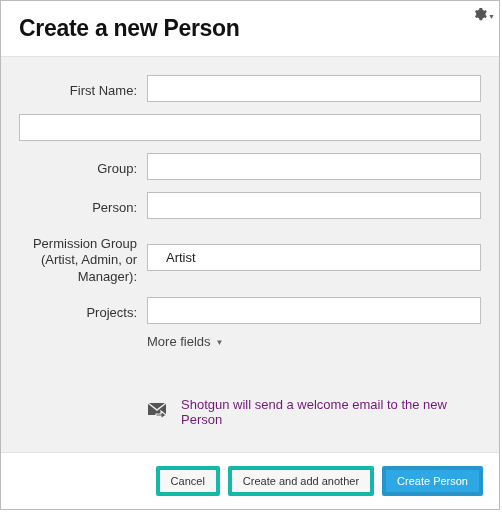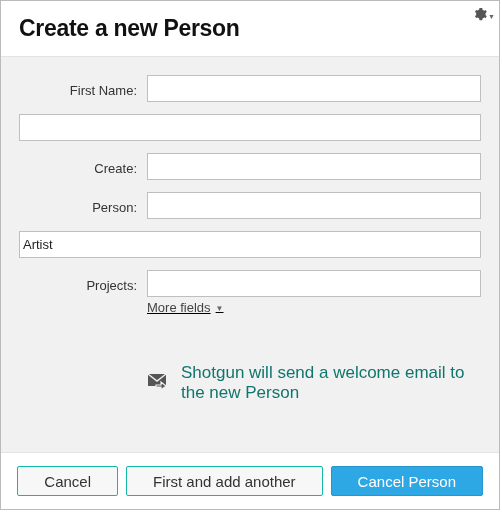--- a/index.html
+++ b/index.html
@@ -44,46 +44,45 @@
     background: #f1f1f1;
     border-top: 1px solid #e3e3e3;
     border-bottom: 1px solid #e3e3e3;
     padding: 18px 18px 12px 18px;
   }
   .row {
     display: flex;
     align-items: center;
     margin-bottom: 12px;
   }
-  .row.tight { margin-bottom: 3px; }
+  .row.tight { margin-bottom: 10px; }
   .lbl {
     width: 128px;
     text-align: right;
     padding-right: 10px;
     font-size: 13px;
     color: #333;
     line-height: 1.25;
     padding-top: 5px;
   }
   .fld {
     flex: 1;
   }
   .inp {
     width: 100%;
     height: 27px;
     border: 1px solid #bfbfbf;
     background: #fff;
     font-size: 13px;
-    padding: 0 3px;
+    padding: 0 18px;
     color: #222;
     outline: none;
   }
   .more-row {
     display: flex;
-    text-decoration: underline;
   }
   .more-lbl-spacer { width: 128px; }
   .more-link {
     font-size: 13px;
     color: #444;
     cursor: pointer;
     display: inline-flex;
     align-items: center;
     gap: 5px;
   }
@@ -99,37 +98,37 @@
     margin-top: 48px;
     padding-left: 128px;
   }
   .mail-icon {
     width: 24px;
     height: 20px;
     margin-right: 10px;
     flex-shrink: 0;
   }
   .notice-text {
-    font-size: 17px;
-    color: #0f766e;
+    font-size: 13px;
+    color: #701a75;
   }
   .footer {
     padding: 13px 16px;
     display: flex;
     justify-content: flex-end;
     gap: 8px;
     background: #fff;
   }
   .btn {
     height: 30px;
-    border: 1px solid #14b8a6;
+    border: 4px solid #14b8a6;
     background: #f7f7f7;
-    font-size: 15px;
+    font-size: 11px;
     color: #333;
-    padding: 0 26px;
+    padding: 0 11px;
     cursor: pointer;
     border-radius: 2px;
   }
   .btn.primary {
     background: #2ea8e5;
     border-color: #2795cc;
     color: #fff;
     font-weight: 500;
   }
 </style>
@@ -153,30 +152,31 @@
     <div class="row">
       <div class="lbl">First Name:</div>
       <div class="fld"><input class="inp" type="text" value="" style=""></div>
     </div>
 
     <div class="row">
       <div class="fld"><input class="inp" type="text" value="" style=""></div>
     </div>
 
     <div class="row">
-      <div class="lbl">Create:</div>
+      <div class="lbl">Group:</div>
       <div class="fld"><input class="inp" type="text" value="" style=""></div>
     </div>
 
     <div class="row">
       <div class="lbl">Person:</div>
       <div class="fld"><input class="inp" type="text" value="" style=""></div>
     </div>
 
     <div class="row">
+      <div class="lbl">Permission Group (Artist, Admin, or Manager):</div>
       <div class="fld"><input class="inp" type="text" value="Artist" style=""></div>
     </div>
 
     <div class="row tight">
       <div class="lbl">Projects:</div>
       <div class="fld"><input class="inp" type="text" value="" style=""></div>
     </div>
 
     <div class="more-row">
       <div class="more-lbl-spacer"></div>
@@ -194,17 +194,17 @@
           <path d="M14 12 L14 9 L19 13 L14 17 L14 14 L9 14 L9 12 Z" fill="#555" stroke="#f1f1f1" stroke-width="1.2"></path>
         </svg>
       </div>
       <div class="notice-text">Shotgun will send a welcome email to the new Person</div>
     </div>
 
   </div>
 
   <div class="footer">
     <button class="btn">Cancel</button>
-    <button class="btn">First and add another</button>
-    <button class="btn primary">Cancel Person</button>
+    <button class="btn">Create and add another</button>
+    <button class="btn primary">Create Person</button>
   </div>
 
 </div>
 
 </body></html>

